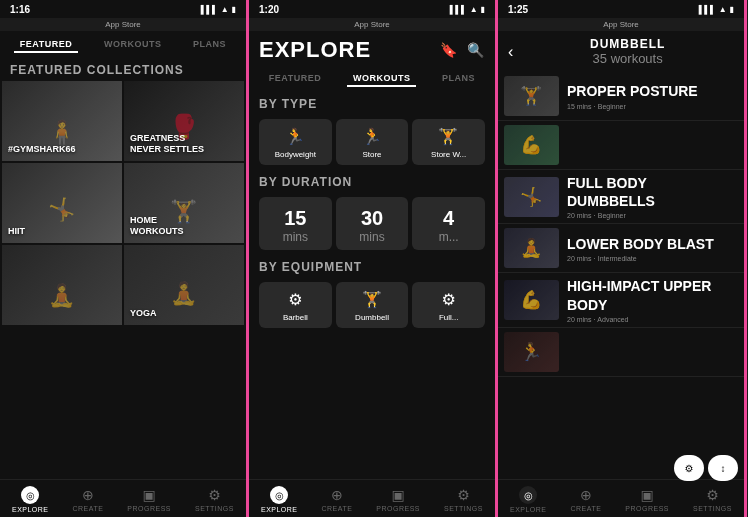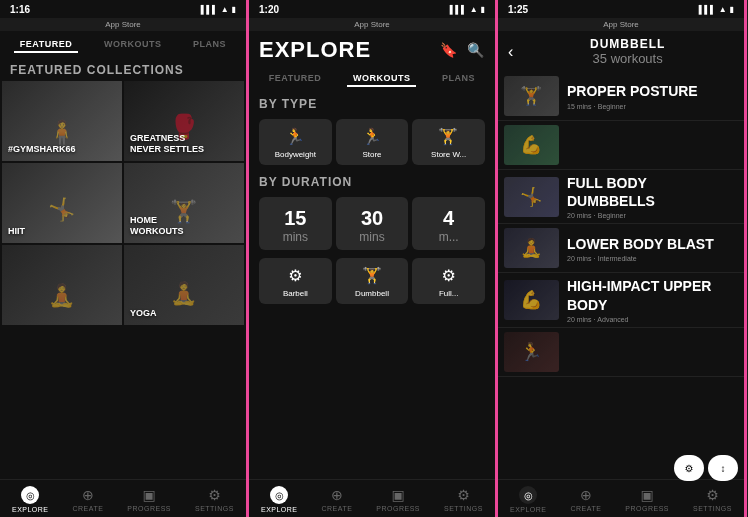--- a/index.html
+++ b/index.html
@@ -460,20 +460,21 @@
     <div class="duration-card">
       <span class="duration-num">30</span>
       <span class="duration-unit">mins</span>
     </div>
     <div class="duration-card">
       <span class="duration-num">4</span>
       <span class="duration-unit">m...</span>
     </div>
   </div>
 
+  <div class="section-label">BY EQUIPMENT</div>
   <div class="equipment-cards">
     <div class="equipment-card">
       <span class="type-card-icon">⚙</span>
       <span class="type-card-label">Barbell</span>
     </div>
     <div class="equipment-card">
       <span class="type-card-icon">🏋</span>
       <span class="type-card-label">Dumbbell</span>
     </div>
     <div class="equipment-card">

